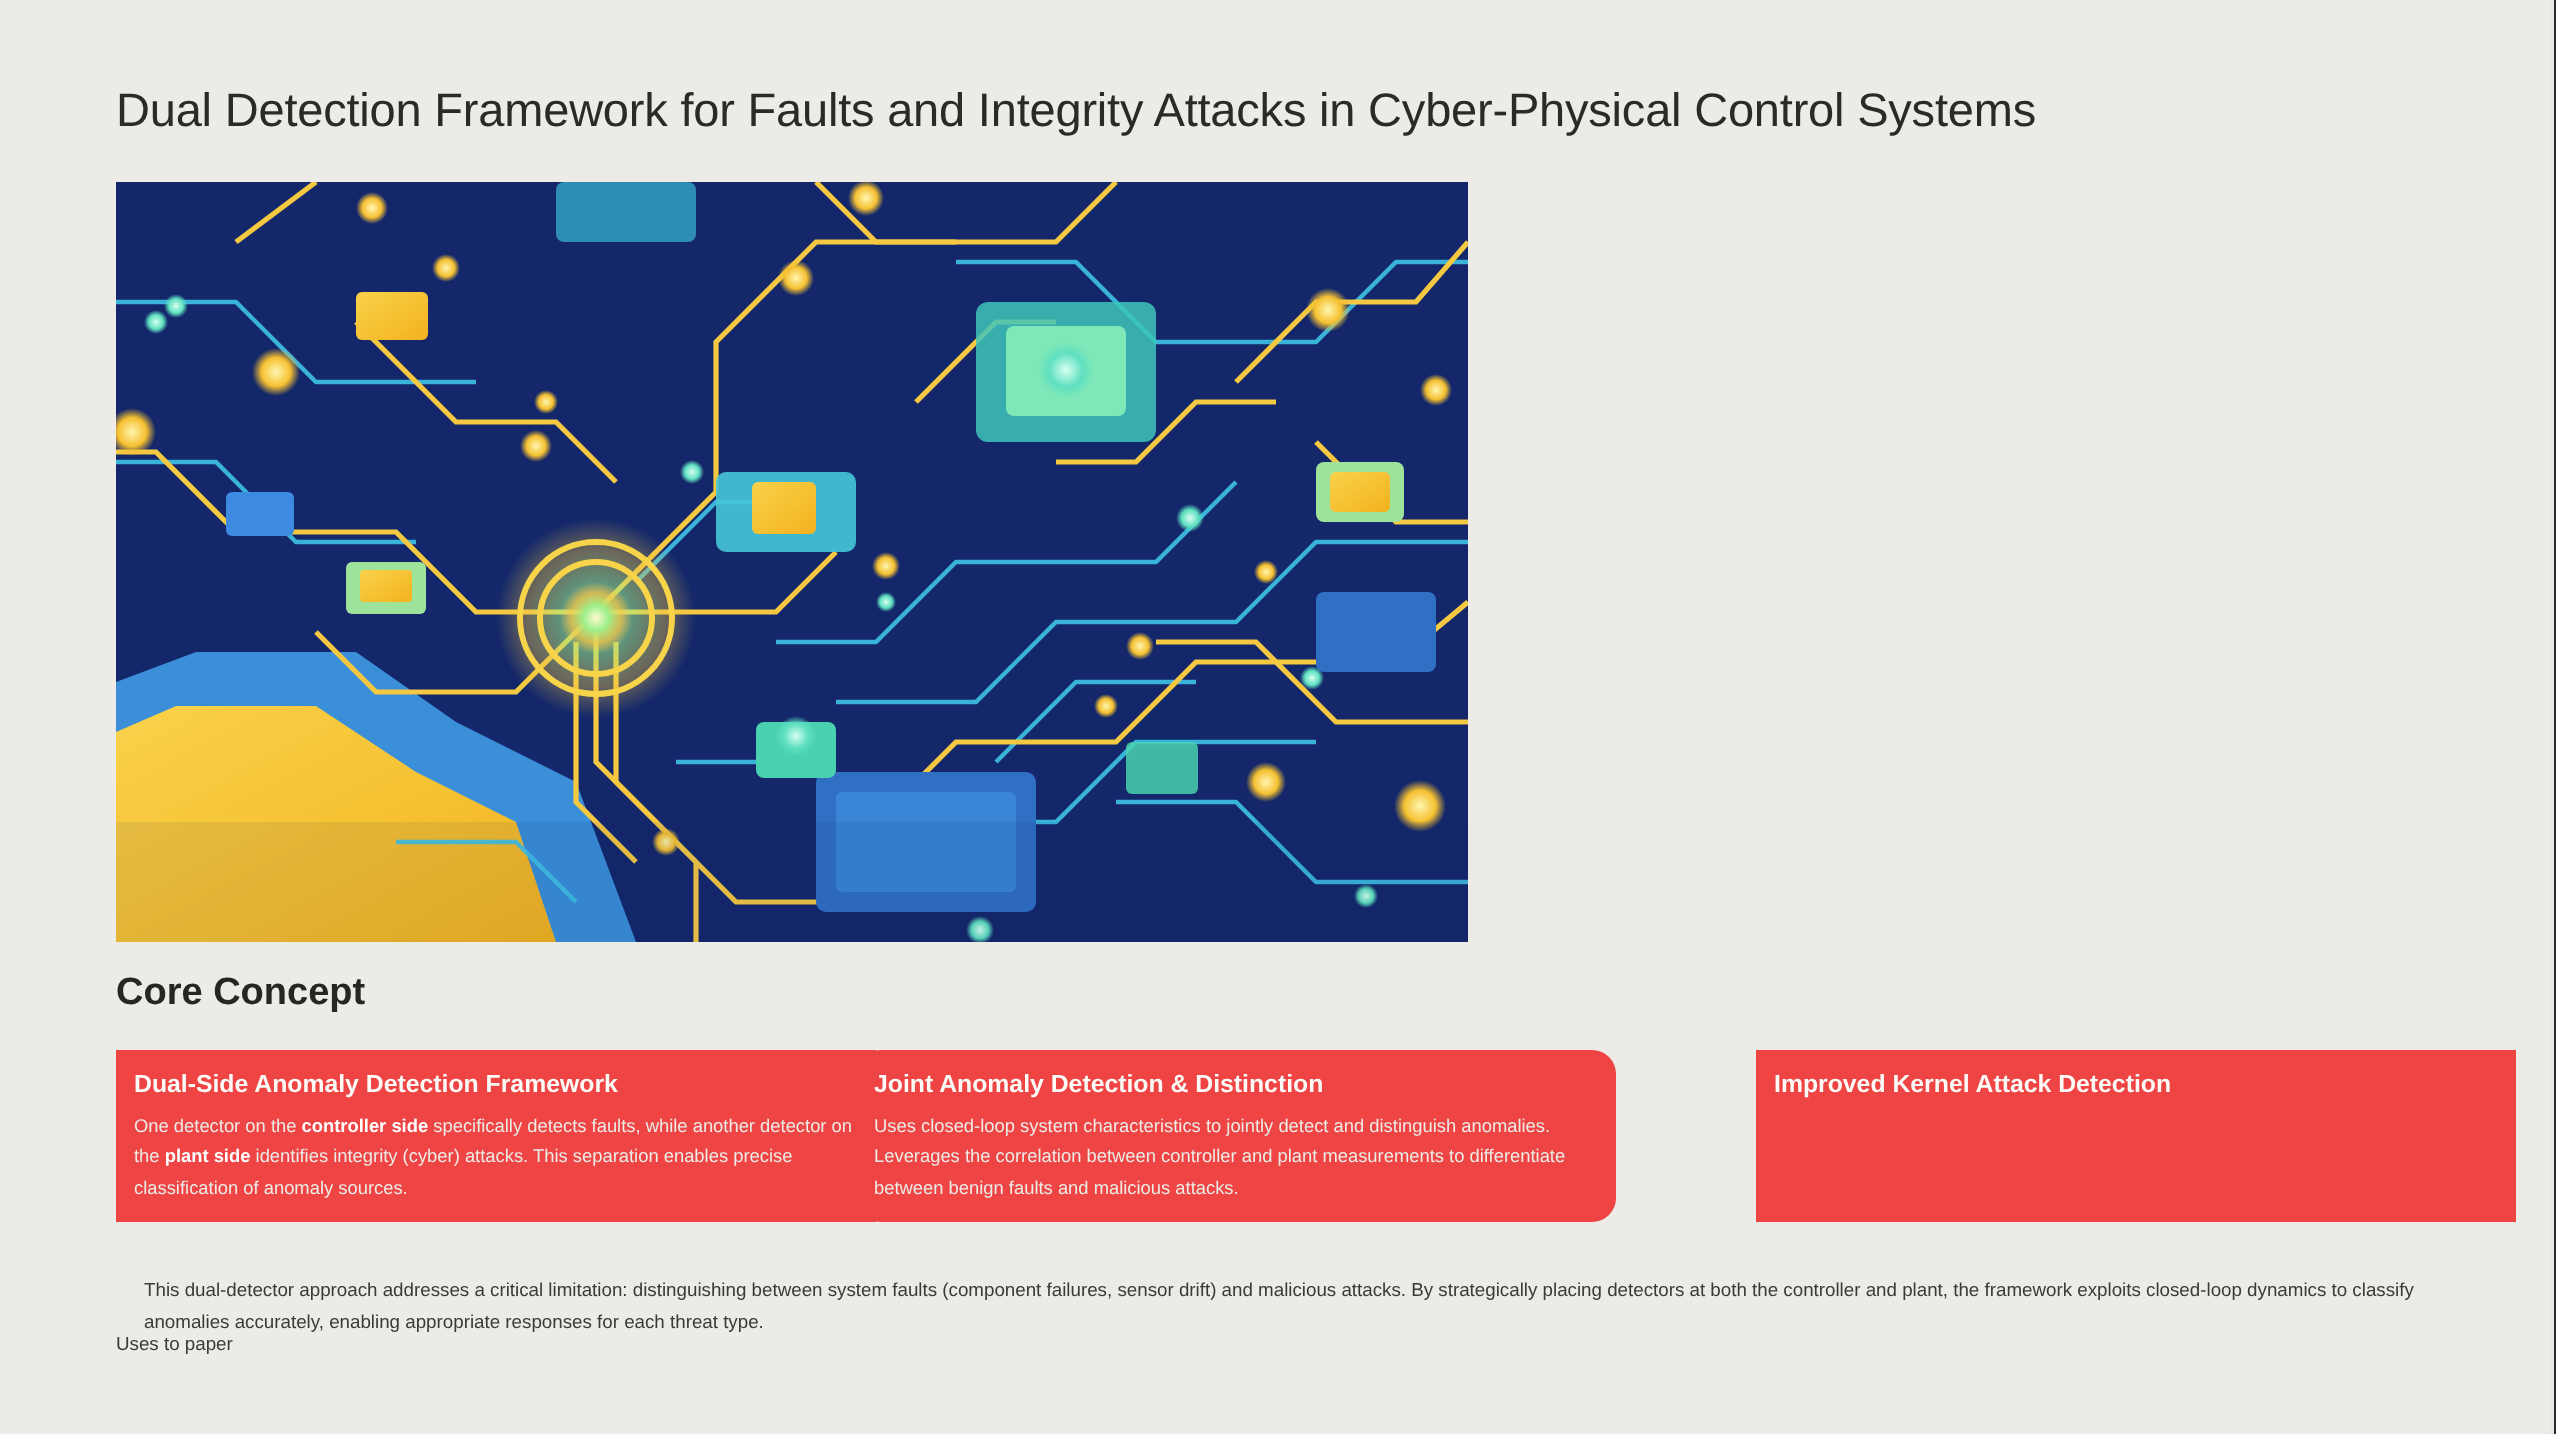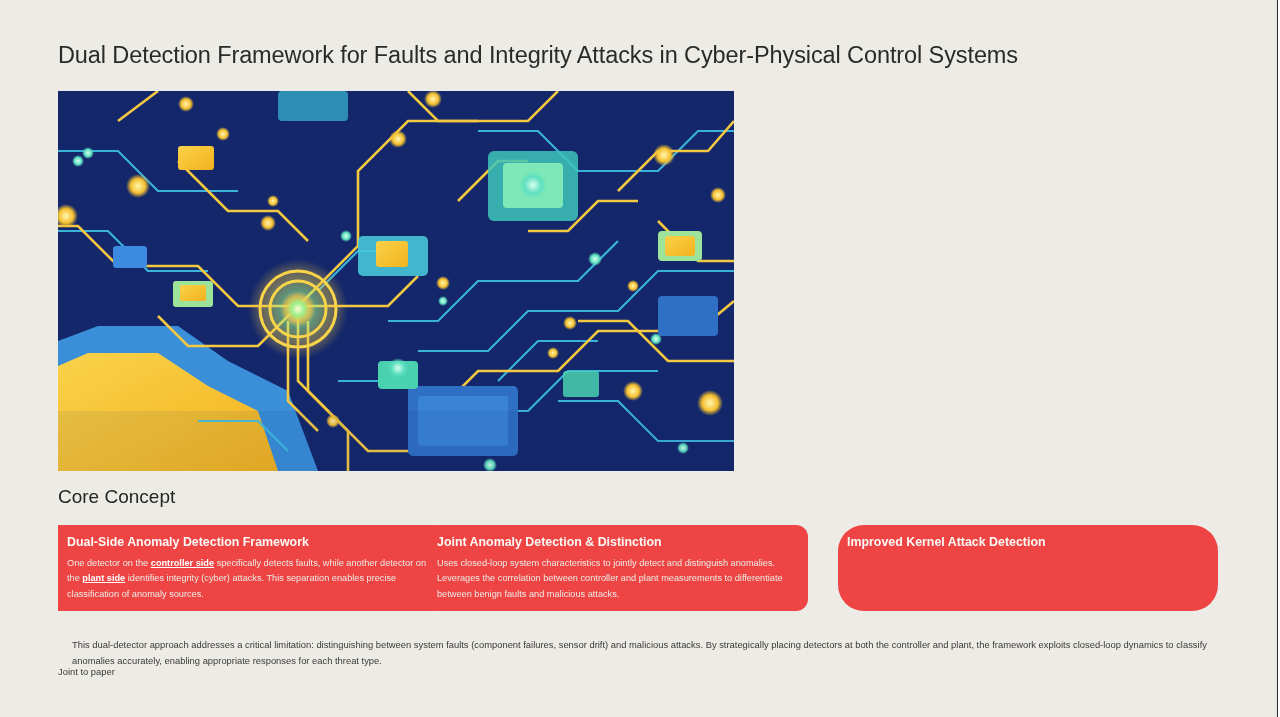--- a/index.html
+++ b/index.html
@@ -21,31 +21,31 @@
     color:#2a2a27; white-space:nowrap; line-height:30px;
   }
   .hero {
     position:absolute; top:91px; left:0; width:676px; height:380px;
     overflow:hidden;
     background:radial-gradient(ellipse at 35% 60%, #1d3c9c 0%, #15286e 45%, #0e1c55 100%);
   }
   .hero svg { display:block; }
   h2 {
     position:absolute; top:484px; left:0; margin:0;
-    font-size:19px; font-weight:normal; color:#262622; line-height:26px;
+    font-size:19px; font-weight:bold; color:#262622; line-height:26px;
   }
   .cards { position:absolute; top:525px; left:0; width:1160px; height:86px; }
   .card {
     position:absolute; top:0; width:380px; height:86px;
     background:#ef4444; box-sizing:border-box;
     padding:9px 10px 0 9px; color:#f2f1ec;
   }
   .card-title { font-size:12.4px; font-weight:bold; margin:0 0 6px 0; line-height:16px; color:#fbfaf6; }
   .card-body { font-size:9.2px; line-height:15.3px; color:#ecebe6; }
-  .card-body b { color:#ffffff;text-decoration:underline; }
+  .card-body b { color:#ffffff; }
   .summary {
     position:absolute; top:623px; left:0; width:1150px;
     font-size:9.4px; line-height:15.5px; color:#3a3a36;
   }
   .link {
     position:absolute; top:665px; left:0;
     font-size:9.4px; line-height:14px; color:#3a3a36; text-decoration:none; cursor:pointer;
   }
 </style>
 </head>
@@ -179,21 +179,21 @@
 
   <section class="cards">
     <article class="card" style="left:0;">
       <div class="card-title">Dual-Side Anomaly Detection Framework</div>
       <div class="card-body"><span>One detector on the </span><b>controller side</b><span> specifically detects faults, while another detector on the </span><b>plant side</b><span> identifies integrity (cyber) attacks. This separation enables precise classification of anomaly sources.</span></div>
     </article>
     <article class="card" style="left:370px;border-radius:12px;">
       <div class="card-title">Joint Anomaly Detection &amp; Distinction</div>
       <div class="card-body"><span>Uses closed-loop system characteristics to jointly detect and distinguish anomalies. Leverages the correlation between controller and plant measurements to differentiate between benign faults and malicious attacks.</span></div>
     </article>
-    <article class="card" style="left:780px;border-radius:26px;">
+    <article class="card" style="left:820px;">
       <div class="card-title">Improved Kernel Attack Detection</div>
     </article>
   </section>
 
   <p class="summary" style="margin:14px;">This dual-detector approach addresses a critical limitation: distinguishing between system faults (component failures, sensor drift) and malicious attacks. By strategically placing detectors at both the controller and plant, the framework exploits closed-loop dynamics to classify anomalies accurately, enabling appropriate responses for each threat type.</p>
 
-  <a class="link">Joint to paper</a>
+  <a class="link">Uses to paper</a>
 </main>
 
 </body></html>

